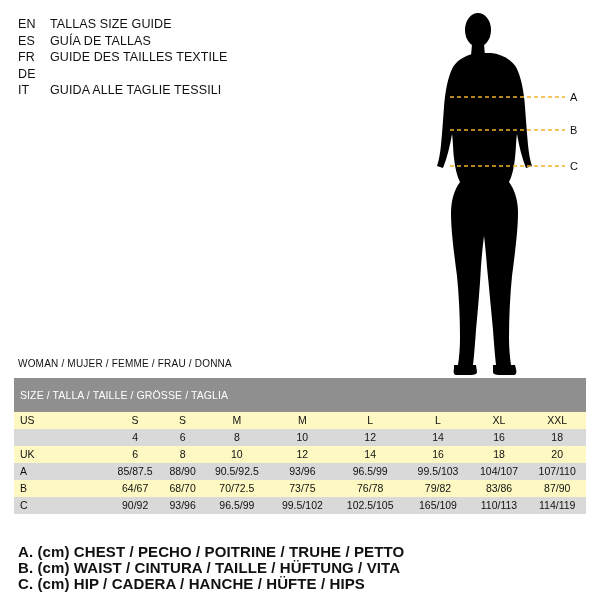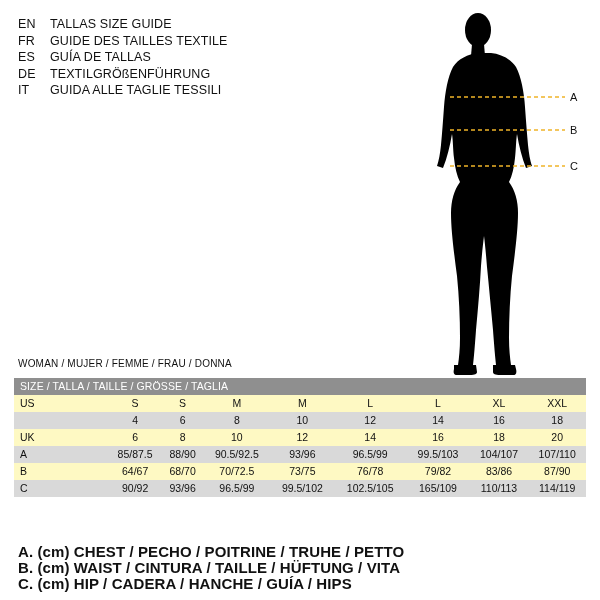--- a/index.html
+++ b/index.html
@@ -94,21 +94,21 @@
   }
   table.size-table td.label-cell {
     text-align: left;
     padding-left: 6px;
     width: 88px;
   }
   tr.head-row td {
     background: #8f8f8f;
     color: #ffffff;
     font-weight: normal;
-    height: 17px;
+    height: 34px;
     font-size: 10.5px;
     letter-spacing: 0.1px;
   }
   tr.head-row td.label-cell {
     text-align: left;
     padding-left: 6px;
   }
   tr.alt td {
     background: #d9d9d9;
   }
@@ -143,30 +143,29 @@
 <body>
 
 <div class="page">
 
   <div class="lang-block">
     <div class="lang-row">
       <span class="lang-code">EN</span>
       <span class="lang-title">TALLAS SIZE GUIDE</span>
     </div>
     <div class="lang-row">
+      <span class="lang-code">ES</span>
+      <span class="lang-title">GUÍA DE TALLAS</span>
+    </div>
+    <div class="lang-row">
       <span class="lang-code">FR</span>
       <span class="lang-title">GUIDE DES TAILLES TEXTILE</span>
     </div>
     <div class="lang-row">
-      <span class="lang-code">ES</span>
-      <span class="lang-title">GUÍA DE TALLAS</span>
-    </div>
-    <div class="lang-row">
       <span class="lang-code">DE</span>
-      <span class="lang-title">TEXTILGRÖßENFÜHRUNG</span>
     </div>
     <div class="lang-row">
       <span class="lang-code">IT</span>
       <span class="lang-title">GUIDA ALLE TAGLIE TESSILI</span>
     </div>
   </div>
 
   <div class="figure-area">
     <svg width="205" height="368" viewBox="0 0 205 368" xmlns="http://www.w3.org/2000/svg">
       <g>
@@ -312,16 +311,16 @@
           <td>110/113</td>
           <td>114/119</td>
         </tr>
       </tbody>
     </table>
   </div>
 
   <div class="footnotes">
     <div class="footnote">A. (cm) CHEST / PECHO / POITRINE / TRUHE / PETTO</div>
     <div class="footnote">B. (cm) WAIST / CINTURA / TAILLE / HÜFTUNG / VITA</div>
-    <div class="footnote">C. (cm) HIP / CADERA / HANCHE / GUÍA / HIPS</div>
+    <div class="footnote">C. (cm) HIP / CADERA / HANCHE / HÜFTE / HIPS</div>
   </div>
 
 </div>
 
 </body></html>

